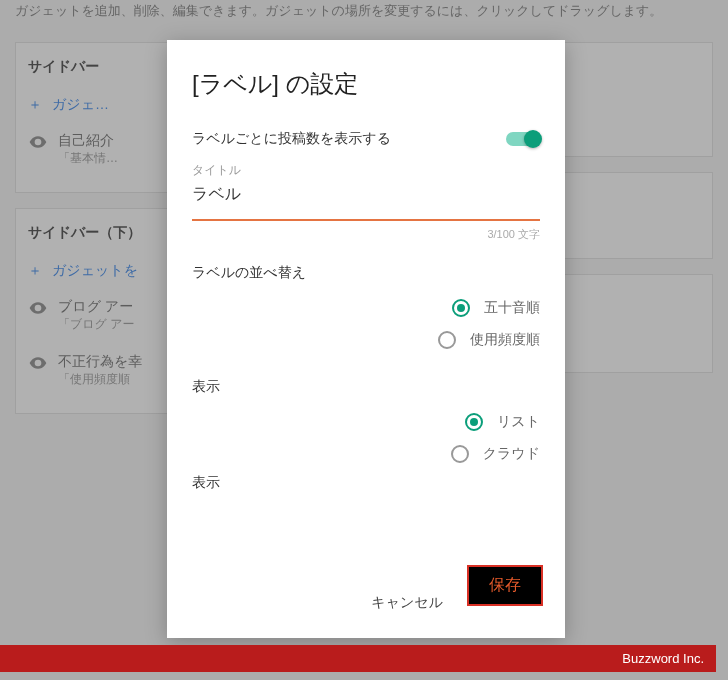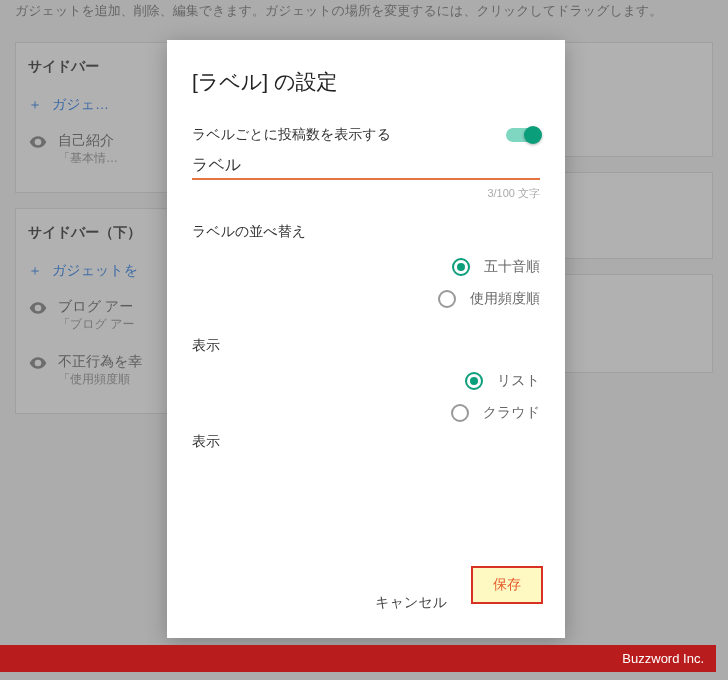--- a/index.html
+++ b/index.html
@@ -43,21 +43,21 @@
       left: 167px;
       top: 40px;
       width: 398px;
       height: 598px;
       background: #fff;
       box-shadow: 0 4px 20px rgba(0,0,0,0.25);
       display: flex;
       flex-direction: column;
     }
     .modal-title {
-      font-size: 21px;
+      font-size: 24px;
       color: #222;
       padding: 28px 25px 10px 25px;
       font-weight: 400;
     }
     .modal-body {
       flex: 1;
       overflow-y: scroll;
       padding: 0 25px 10px 25px;
     }
     .modal-body::-webkit-scrollbar { width: 12px; }
@@ -65,21 +65,21 @@
     .modal-body::-webkit-scrollbar-track { background: #f1f1f1; }
 
     .setting-row { display: flex; align-items: center; justify-content: space-between; padding: 20px 0 6px 0; }
     .setting-label { font-size: 14px; color: #333; }
     .field-label { font-size: 12px; color: #999; margin-top: 8px; }
     .text-input {
       width: 100%;
       border: none;
       border-bottom: 2px solid #e57442;
       font-size: 16px;
-      padding: 6px 0 4px 0;
+      padding: 6px 0 16px 0;
       outline: none;
       color: #333;
       background: transparent;
     }
     .char-count { text-align: right; font-size: 11px; color: #aaa; margin-top: 6px; }
 
     .section-title { font-size: 14px; color: #333; margin-top: 22px; margin-bottom: 10px; }
     .radio-group { padding-left: 16px; }
     .radio-row { display: flex; align-items: center; gap: 14px; padding: 7px 0; justify-content: flex-end; }
     .radio { width: 18px; height: 18px; border-radius: 50%; border: 2px solid #999; position: relative; flex-shrink: 0; }
@@ -97,21 +97,21 @@
       top: -2px; box-shadow: 0 1px 3px rgba(0,0,0,0.3);
     }
     .toggle.on::after { right: -2px; background: #0b9e7a; }
     .toggle.off::after { left: -2px; background: #fafafa; }
 
     .modal-footer {
       display: flex; justify-content: flex-end; align-items: center;
       gap: 18px; padding: 16px 22px 18px 22px;
     }
     .btn-cancel { font-size: 14px; color: #444; cursor: pointer; padding: 8px 6px; margin-top: 36px; }
-    .btn-save { font-size: 14px; color: #e55a2b; border: 2px solid #d93025; padding: 8px 20px; cursor: pointer; background: #fef9c3; }
+    .btn-save { font-size: 16px; color: #e55a2b; border: 2px solid #d93025; padding: 8px 20px; cursor: pointer; background: #000000; }
 
     .watermark {
       position: absolute; right: 12px; bottom: 8px;
       color: #fff; font-size: 13px; font-family: sans-serif;
       background: #b91c1c; padding: 6px 12px 6px 80px;
       left:0; text-align:right;
     }
 
     .spacer-tall { height: 200px; }
   </style>
@@ -208,20 +208,21 @@
 
 <div class="modal">
   <div class="modal-title">[ラベル] の設定</div>
 
   <div class="modal-body">
     <div class="setting-row">
       <span class="setting-label">ラベルごとに投稿数を表示する</span>
       <div class="toggle on"></div>
     </div>
 
+    <div class="field-label">タイトル</div>
     <input class="text-input" type="text" value="ラベル" style="">
     <div class="char-count">3/100 文字</div>
 
     <div class="section-title">ラベルの並べ替え</div>
     <div class="radio-group">
       <div class="radio-row">
         <div class="radio checked"></div>
         <span class="radio-label">五十音順</span>
       </div>
       <div class="radio-row">

